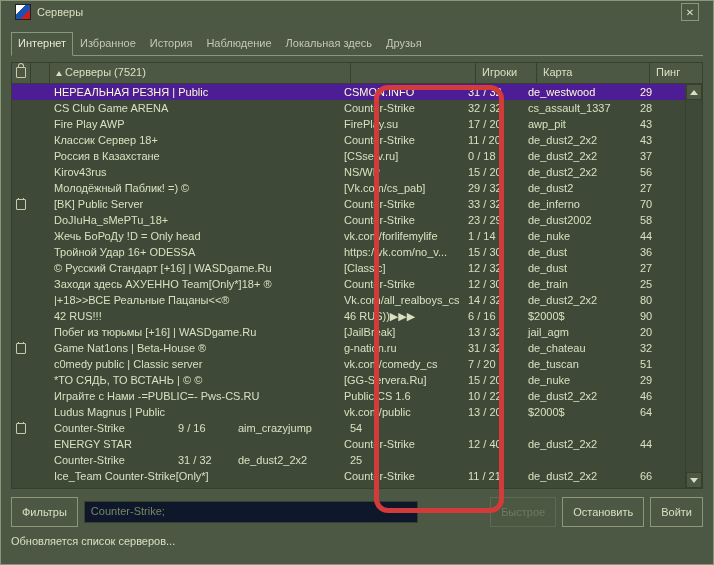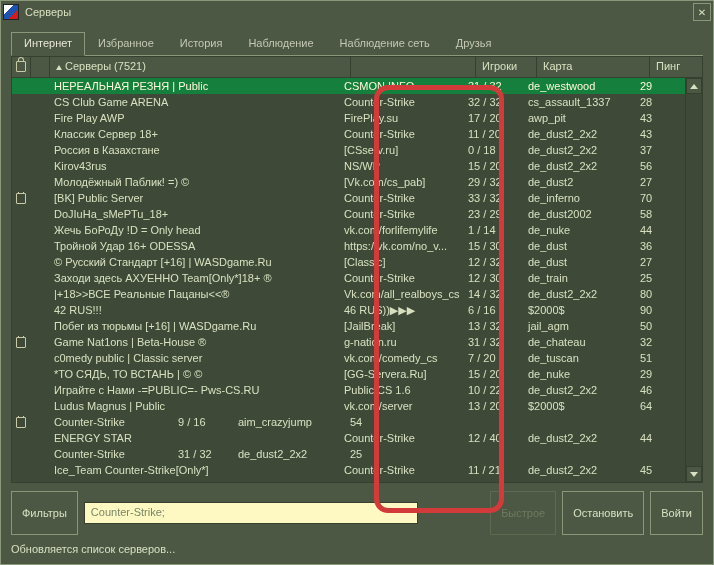--- a/index.html
+++ b/index.html
@@ -1,52 +1,52 @@
 <!DOCTYPE html>
 <html><head>
 <meta charset="utf-8">
 <style>
   html,body{margin:0;padding:0;background:#3b4637;font-family:Tahoma,Verdana,sans-serif;font-size:11px;color:#d8e0c0;-webkit-font-smoothing:none}
   .window{width:714px;height:565px;box-sizing:border-box;background:#4c5844;border:1px solid #889878;position:relative}
-  .titlebar{height:22px;display:flex;align-items:center;padding:0 2px;color:#d8e0c0}
+  .titlebar{height:22px;display:flex;align-items:center;padding:0 14px;color:#d8e0c0}
   .titlebar .logo{width:14px;height:14px;background:linear-gradient(135deg,#fff 0 33%,#1d52b0 33% 66%,#cf1d1d 66%);margin-right:6px;border:1px solid #222}
   .titlebar .title{flex:1}
   .titlebar .close{width:16px;height:16px;border:1px solid #889878;display:flex;align-items:center;justify-content:center;color:#d8e0c0;cursor:pointer;font-size:10px}
   .inner{padding:8px 10px 0 10px}
   .tabs{display:flex;border-bottom:1px solid #889878;height:24px}
-  .tab{padding:4px 12px;border:1px solid transparent;border-bottom:none;color:#c4c8b4;cursor:pointer;position:relative;top:1px}
+  .tab{padding:4px 6px;border:1px solid transparent;border-bottom:none;color:#c4c8b4;cursor:pointer;position:relative;top:1px}
   .tab.active{border-color:#889878;background:#4c5844;color:#e8e8d8;border-bottom:1px solid #4c5844}
-  .headrow{display:flex;height:20px;align-items:stretch;border:1px solid #35402f;background:#4c5844}
+  .headrow{display:flex;height:20px;align-items:stretch;margin-top:6px;border:1px solid #35402f;background:#4c5844}
   .headrow .hcell{border-right:1px solid #35402f;padding:3px 6px;color:#d8e0c0;font-size:11px;overflow:hidden;white-space:nowrap;cursor:pointer}
   .hcell.pw{width:18px;text-align:center;padding:3px 0}
   .hcell.fav{width:18px;text-align:center;padding:3px 0}
   .hcell.name{flex:1 1 auto}
   .hcell.game{width:112px}
   .hcell.players{width:48px}
   .hcell.map{width:100px}
   .hcell.ping{width:40px;border-right:none}
   .list{height:404px;overflow:hidden;border-left:1px solid #35402f;border-right:1px solid #35402f;border-bottom:1px solid #35402f;background:#3e4a37;position:relative}
   .row{display:flex;height:16px;align-items:center;font-size:11px;color:#d8e0c0}
-  .row.sel{background:#15803d;color:#fff8d8}
+  .row.sel{background:#4c1d95;color:#fff8d8}
   .cell{overflow:hidden;white-space:nowrap;text-overflow:clip;padding:0 6px}
   .cell.pw{width:18px;text-align:center;padding:0}
   .cell.fav{width:18px;text-align:center;padding:0}
   .cell.name{flex:1 1 auto}
   .cell.game{width:112px}
   .cell.players{width:48px}
   .cell.map{width:100px}
   .cell.ping{width:40px}
   .lock{display:inline-block;width:8px;height:9px;border:1px solid #c9caa8;border-radius:1px;position:relative;top:1px}
   .lock::before{content:"";position:absolute;top:-5px;left:1px;width:4px;height:4px;border:1px solid #c9caa8;border-bottom:none;border-radius:3px 3px 0 0}
   .sort-icon{display:inline-block;width:0;height:0;border-left:3px solid transparent;border-right:3px solid transparent;border-bottom:5px solid #d8e0c0;margin-right:3px;vertical-align:middle}
   .highlight-box{position:absolute;pointer-events:none;border:5px solid #d33a3a;border-radius:14px;left:373px;top:84px;width:120px;height:418px}
   .bottombar{display:flex;align-items:center;padding:8px 0 0 0;gap:6px}
-  .btn{border:1px solid #889878;background:#4c5844;color:#d8e0c0;padding:15px 10px;font-family:inherit;font-size:11px;cursor:pointer}
+  .btn{border:1px solid #889878;background:#4c5844;color:#d8e0c0;padding:8px 10px;font-family:inherit;font-size:11px;cursor:pointer}
   .btn.dim{color:#6f7a5f;border-color:#5d6a50}
-  .filterbox{flex:1;border:1px solid #35402f;background:#fef9c3;padding:3px 6px;color:#7a8565;height:14px}
+  .filterbox{flex:1;border:1px solid #35402f;background:#0f172a;padding:3px 6px;color:#7a8565;height:14px}
   .spacer-mid{width:60px}
   .status{padding:8px 10px 0 10px;color:#d8e0c0;font-size:11px}
   .scrollbar{position:absolute;right:0;top:0;width:16px;height:100%;background:#3e4a37;border-left:1px solid #35402f}
   .scroll-btn{width:16px;height:16px;background:#4c5844;border:1px solid #35402f;box-sizing:border-box;display:flex;align-items:center;justify-content:center;cursor:pointer}
   .scroll-btn.up{position:absolute;top:0}
   .scroll-btn.dn{position:absolute;bottom:0}
   .scroll-arrow-up{width:0;height:0;border-left:4px solid transparent;border-right:4px solid transparent;border-bottom:5px solid #d8e0c0}
   .scroll-arrow-dn{width:0;height:0;border-left:4px solid transparent;border-right:4px solid transparent;border-top:5px solid #d8e0c0}
   .listpad{padding-right:16px}
 </style>
@@ -63,21 +63,21 @@
     </div>
   </div>
 
   <div class="inner">
 
     <div class="tabs">
       <div class="tab active">Интернет</div>
       <div class="tab">Избранное</div>
       <div class="tab">История</div>
       <div class="tab">Наблюдение</div>
-      <div class="tab">Наблюдение сеть</div>
+      <div class="tab">Локальная здесь</div>
       <div class="tab">Друзья</div>
     </div>
 
     <div class="headrow">
       <div class="hcell pw"><span class="lock"></span></div>
       <div class="hcell fav"></div>
       <div class="hcell name"><span class="sort-icon"></span><span>Серверы (7521)</span></div>
       <div class="hcell game"></div>
       <div class="hcell players">Игроки</div>
       <div class="hcell map">Карта</div>
@@ -221,21 +221,21 @@
             <div class="cell map">$2000$</div>
             <div class="cell ping">90</div>
           </div>
           <div class="row">
             <div class="cell pw"></div>
             <div class="cell fav"></div>
             <div class="cell name">Побег из тюрьмы [+16] | WASDgame.Ru</div>
             <div class="cell game">[JailBreak]</div>
             <div class="cell players">13 / 32</div>
             <div class="cell map">jail_agm</div>
-            <div class="cell ping">50</div>
+            <div class="cell ping">20</div>
           </div>
           <div class="row">
             <div class="cell pw"><span class="lock"></span></div>
             <div class="cell fav"></div>
             <div class="cell name">Game Nat1ons | Beta-House ®</div>
             <div class="cell game">g-nation.ru</div>
             <div class="cell players">31 / 32</div>
             <div class="cell map">de_chateau</div>
             <div class="cell ping">32</div>
           </div>
@@ -263,21 +263,21 @@
             <div class="cell name">Играйте с Нами -=PUBLIC=- Pws-CS.RU</div>
             <div class="cell game">Public CS 1.6</div>
             <div class="cell players">10 / 22</div>
             <div class="cell map">de_dust2_2x2</div>
             <div class="cell ping">46</div>
           </div>
           <div class="row">
             <div class="cell pw"></div>
             <div class="cell fav"></div>
             <div class="cell name">Ludus Magnus | Public</div>
-            <div class="cell game">vk.com/server</div>
+            <div class="cell game">vk.com/public</div>
             <div class="cell players">13 / 20</div>
             <div class="cell map">$2000$</div>
             <div class="cell ping">64</div>
           </div>
           <div class="row">
             <div class="cell pw"><span class="lock"></span></div>
             <div class="cell fav"></div>
             <div class="cell game">Counter-Strike</div>
             <div class="cell players">9 / 16</div>
             <div class="cell map">aim_crazyjump</div>
@@ -300,21 +300,21 @@
             <div class="cell map">de_dust2_2x2</div>
             <div class="cell ping">25</div>
           </div>
           <div class="row">
             <div class="cell pw"></div>
             <div class="cell fav"></div>
             <div class="cell name">Ice_Team Counter-Strike[Only*]</div>
             <div class="cell game">Counter-Strike</div>
             <div class="cell players">11 / 21</div>
             <div class="cell map">de_dust2_2x2</div>
-            <div class="cell ping">45</div>
+            <div class="cell ping">66</div>
           </div>
         </div>
       <div class="scrollbar">
         <div class="scroll-btn up">
             <div class="scroll-arrow-up"></div>
           </div>
         <div class="scroll-btn dn">
             <div class="scroll-arrow-dn"></div>
           </div>
       </div>

